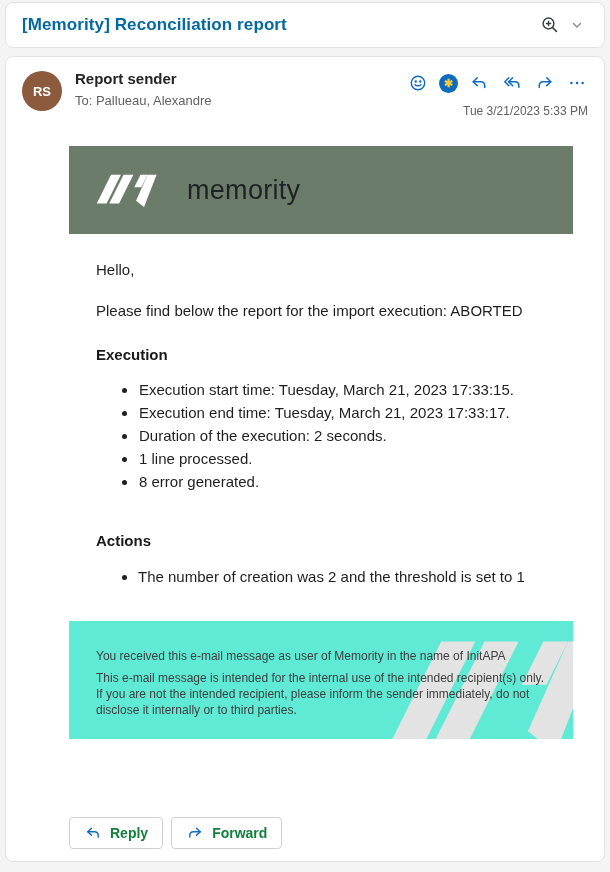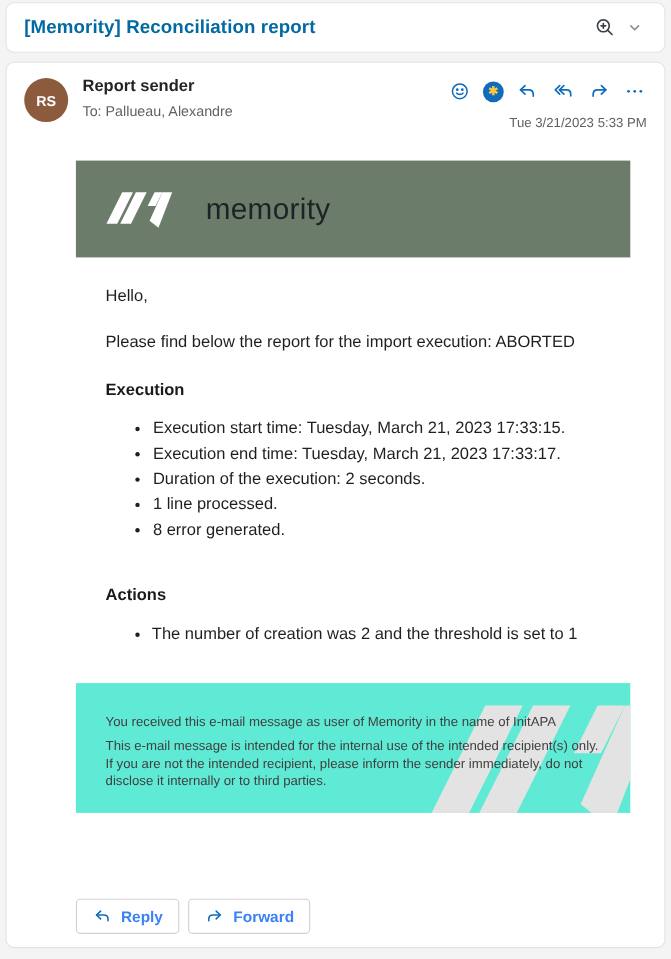--- a/index.html
+++ b/index.html
@@ -101,21 +101,21 @@
 
   
   .btn-row { margin-top:auto; margin-left:47px; display:flex; gap:8px; }
   .action-btn {
     display:flex; align-items:center; gap:8px;
     height:32px; padding:0 14px;
     background:#ffffff;
     border:1px solid #d1d1d1;
     border-radius:4px;
     font-family:"Liberation Sans", sans-serif;
-    font-size:14px; font-weight:600; color:#3b82f6;
+    font-size:14px; font-weight:600; color:#15803d;
     cursor:pointer;
   }
   svg { display:block; }
 </style>
 </head>
 <body>
 
 <div class="subject-card">
   <div class="subject-title">[Memority] Reconciliation report</div>
   <div class="subject-tools">

